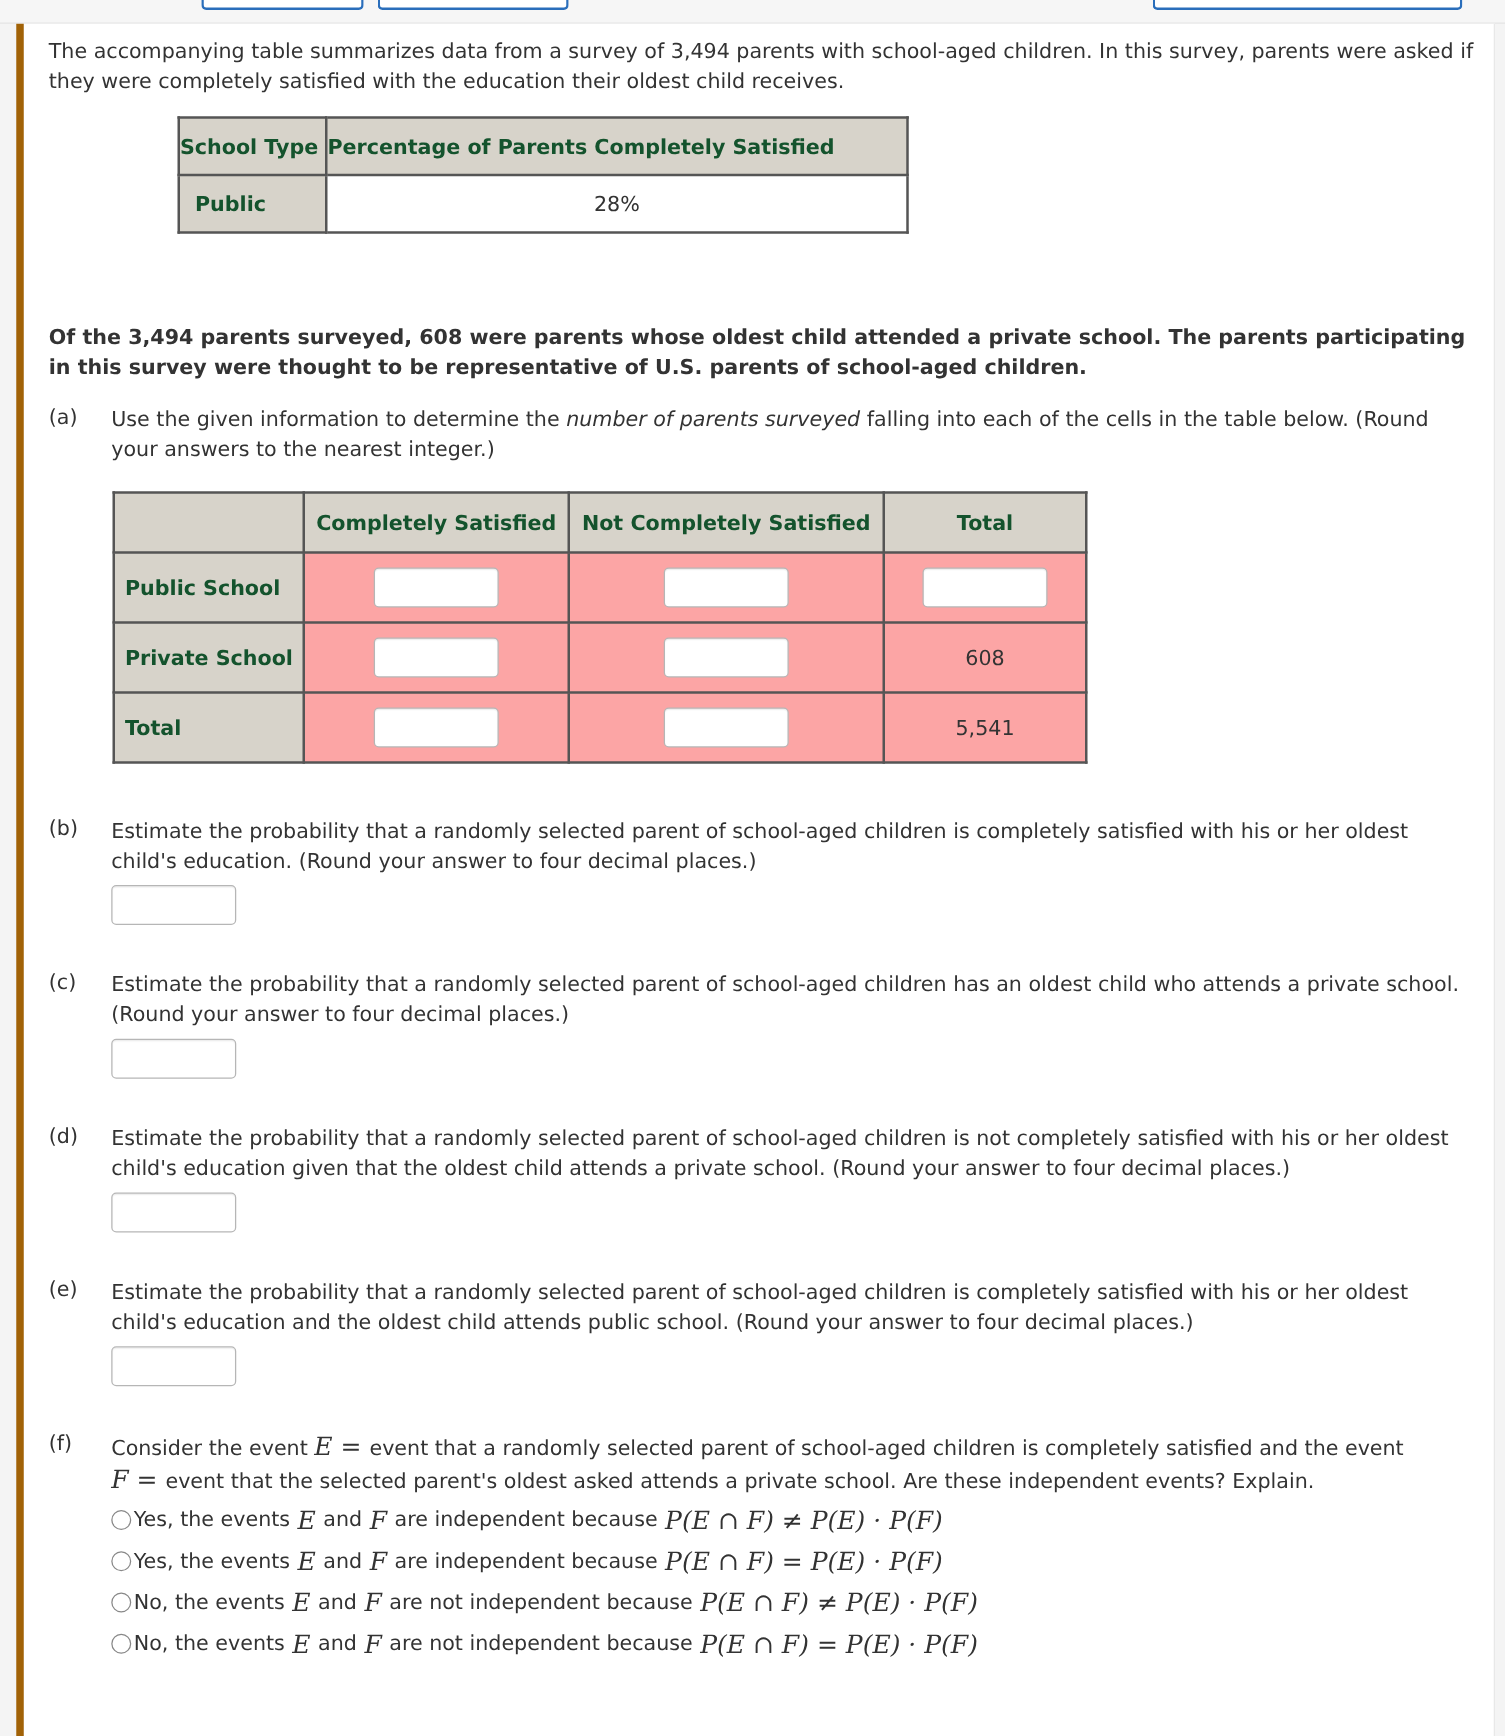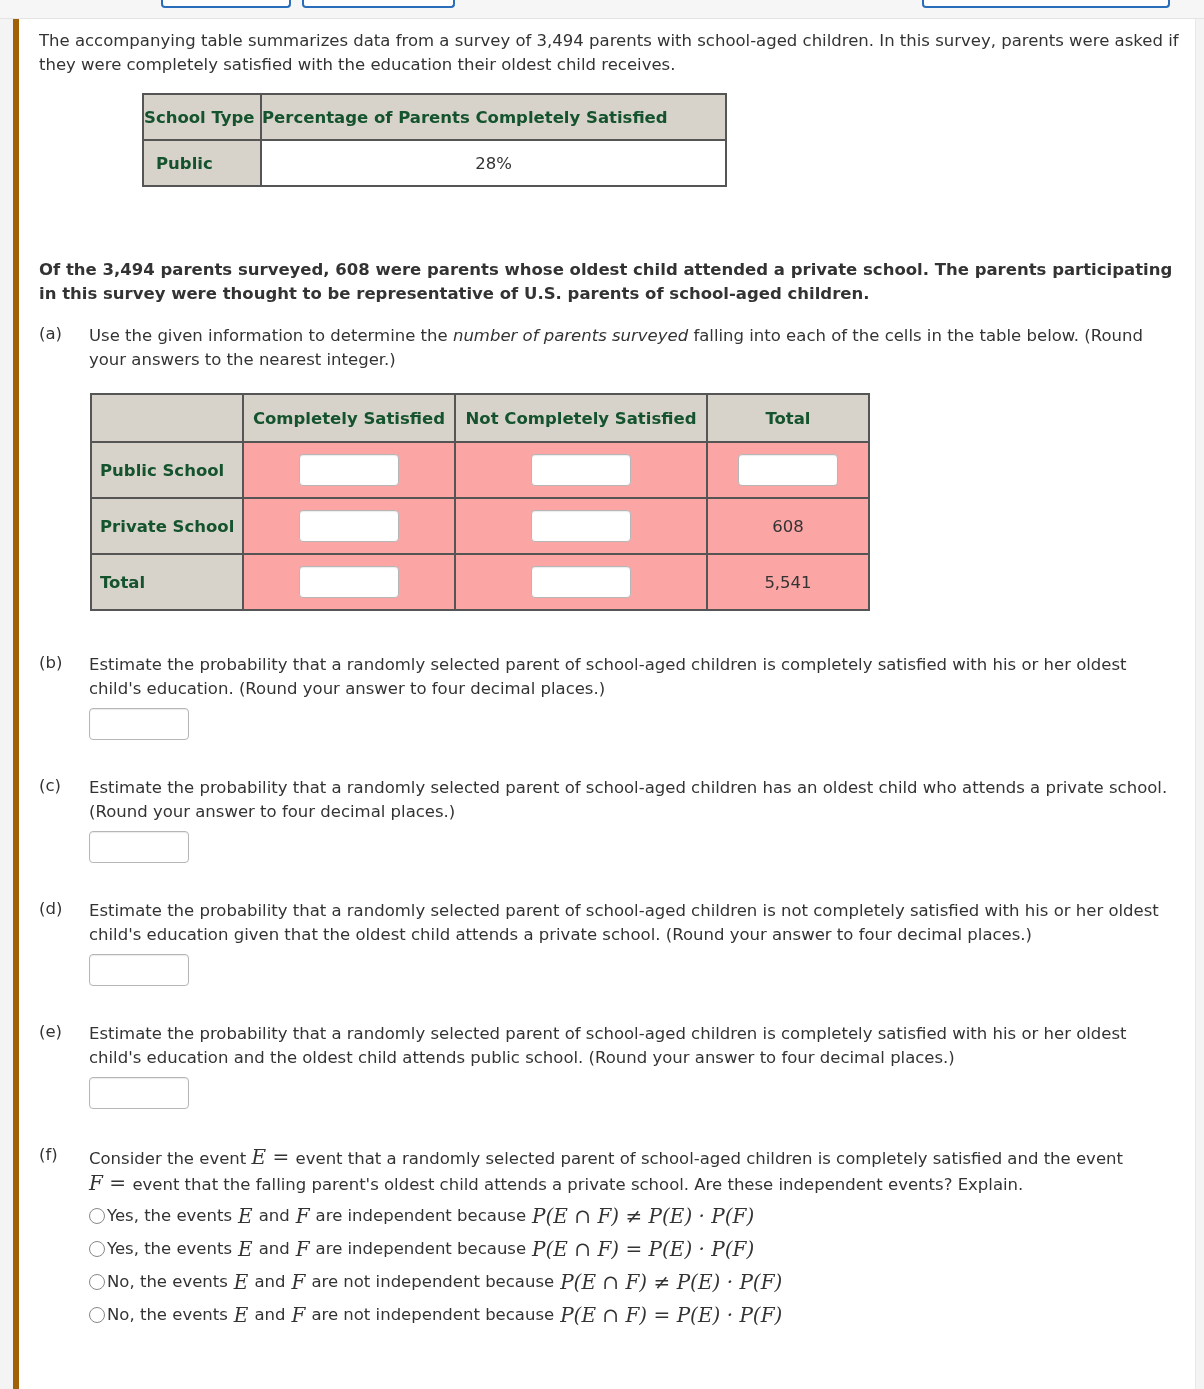--- a/index.html
+++ b/index.html
@@ -128,21 +128,21 @@
   <div class="part-text" style="top:880px;">Estimate the probability that a randomly selected parent of school-aged children is not completely satisfied with his or her oldest child's education given that the oldest child attends a private school. (Round your answer to four decimal places.)</div>
   <span class="inbox ansbox" style="top:935px;"></span>
 
   <div class="part-label" style="top:1003px;">(e)</div>
   <div class="part-text" style="top:1003px;">Estimate the probability that a randomly selected parent of school-aged children is completely satisfied with his or her oldest child's education and the oldest child attends public school. (Round your answer to four decimal places.)</div>
   <span class="inbox ansbox" style="top:1058px;"></span>
 
   <div class="part-label" style="top:1126px;">(f)</div>
   <div class="part-text" style="top:1126px;">
     <span>Consider the event </span><span class="math">E</span><span class="mathn"> = </span><span>event that a randomly selected parent of school-aged children is completely satisfied and the event</span><br>
-    <span class="math">F</span><span class="mathn"> = </span><span>event that the falling parent's oldest child attends a private school. Are these independent events? Explain.</span>
+    <span class="math">F</span><span class="mathn"> = </span><span>event that the selected parent's oldest asked attends a private school. Are these independent events? Explain.</span>
   </div>
 
   <div class="opt" style="top:1182px;">
     <span class="radio"></span>
     <span>Yes, the events</span>
       <span class="sp"></span>
       <span class="math">E</span>
       <span class="sp"></span>
       <span>and</span>
       <span class="sp"></span>

